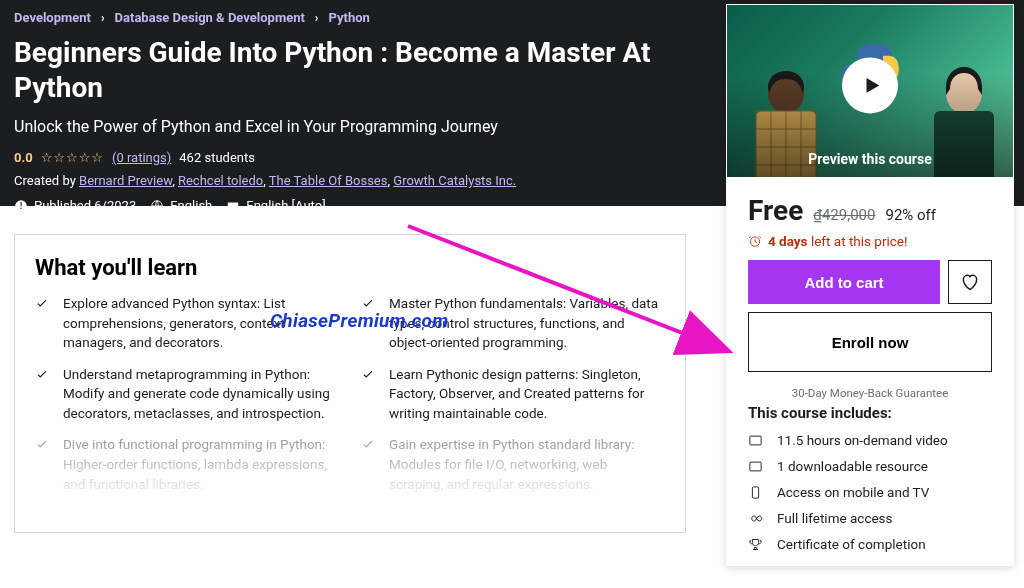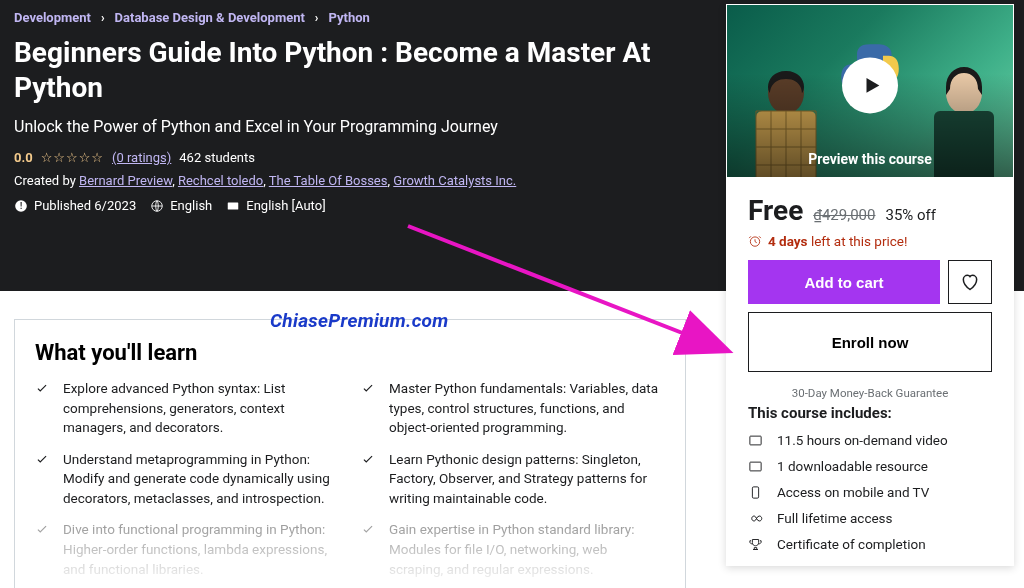--- a/index.html
+++ b/index.html
@@ -1,17 +1,17 @@
 <!DOCTYPE html>
 <html><head>
 <meta charset="utf-8">
 <style>
   * { margin: 0; padding: 0; box-sizing: border-box; }
   body { font-family: -apple-system, BlinkMacSystemFont, "Segoe UI", Roboto, sans-serif; width: 1024px; height: 588px; overflow: hidden; position: relative; background: #fff; }
-  .hero { background: #1c1d1f; color: #fff; padding: 10px 24px 0 14px; width: 100%; height: 291px; }
+  .hero { background: #1c1d1f; color: #fff; padding: 10px 24px 0 14px; width: 100%; height: 206px; }
   .breadcrumb { display: flex; align-items: center; gap: 10px; font-size: 13px; font-weight: 700; color: #c0b6f2; }
   .breadcrumb a { color: #c0b6f2; text-decoration: none; }
   .breadcrumb .chev { color: #fff; font-size: 12px; }
   .title { font-size: 28px; font-weight: 700; line-height: 1.25; margin-top: 10px; max-width: 640px; }
   .subtitle { font-size: 16px; margin-top: 12px; max-width: 640px; }
   .rating-row { display: flex; align-items: center; gap: 8px; margin-top: 14px; font-size: 13px; }
   .rating-num { color: #f3ca8c; font-weight: 700; }
   .stars { color: #f3ca8c; letter-spacing: 1px; }
   .rating-link { color: #c0b6f2; text-decoration: underline; }
   .created { font-size: 13px; margin-top: 8px; }
@@ -130,21 +130,21 @@
       <div class="wyl-item">
           <svg class="check" viewBox="0 0 24 24">
             <path d="M5 13l4 4L19 7" stroke="#1c1d1f" stroke-width="2" fill="none"></path>
           </svg>
           <span>Understand metaprogramming in Python: Modify and generate code dynamically using decorators, metaclasses, and introspection.</span>
         </div>
       <div class="wyl-item">
           <svg class="check" viewBox="0 0 24 24">
             <path d="M5 13l4 4L19 7" stroke="#1c1d1f" stroke-width="2" fill="none"></path>
           </svg>
-          <span>Learn Pythonic design patterns: Singleton, Factory, Observer, and Strategy patterns for writing maintainable code.</span>
+          <span>Learn Pythonic design patterns: Singleton, Factory, Observer, and Created patterns for writing maintainable code.</span>
         </div>
       <div class="wyl-item faded">
           <svg class="check" viewBox="0 0 24 24">
             <path d="M5 13l4 4L19 7" stroke="#9e9e9e" stroke-width="2" fill="none"></path>
           </svg>
           <span>Dive into functional programming in Python: Higher-order functions, lambda expressions, and functional libraries.</span>
         </div>
       <div class="wyl-item faded">
           <svg class="check" viewBox="0 0 24 24">
             <path d="M5 13l4 4L19 7" stroke="#9e9e9e" stroke-width="2" fill="none"></path>
@@ -193,21 +193,21 @@
       <svg viewBox="0 0 24 24">
           <path d="M6 4l14 8-14 8z"></path>
         </svg>
     </div>
     <div class="preview-label">Preview this course</div>
   </div>
   <div class="sidebar-body">
     <div class="price-row">
       <span class="price-free">Free</span>
       <span class="price-old">₫429,000</span>
-      <span class="price-off">35% off</span>
+      <span class="price-off">92% off</span>
     </div>
     <div class="alarm-row">
       <svg viewBox="0 0 24 24">
           <circle cx="12" cy="13" r="8" fill="none" stroke="#b32d0f" stroke-width="1.5"></circle>
           <path d="M12 9v4l3 2M5 4L2 7M19 4l3 3" stroke="#b32d0f" stroke-width="1.5" fill="none"></path>
         </svg>
       <span><b>4 days</b><span> left at this price!</span></span>
     </div>
     <div class="btn-row">
       <button class="cart-btn">Add to cart</button>

